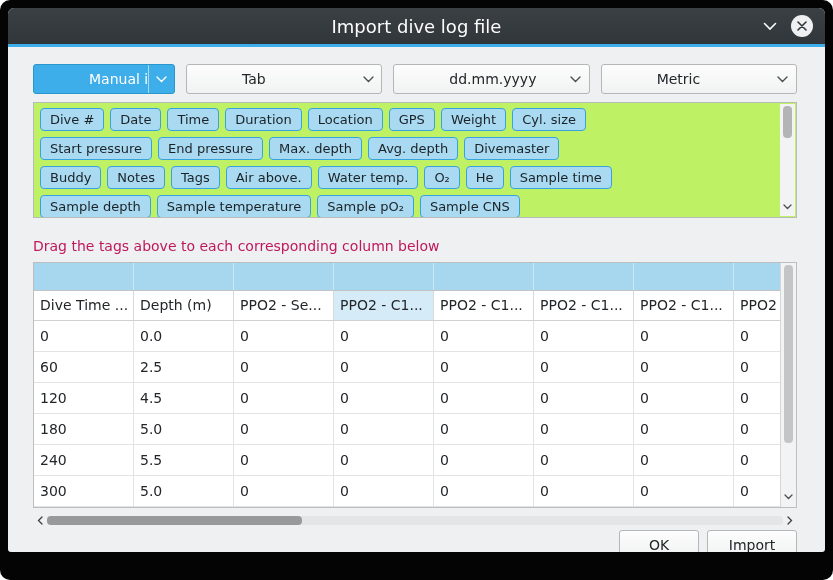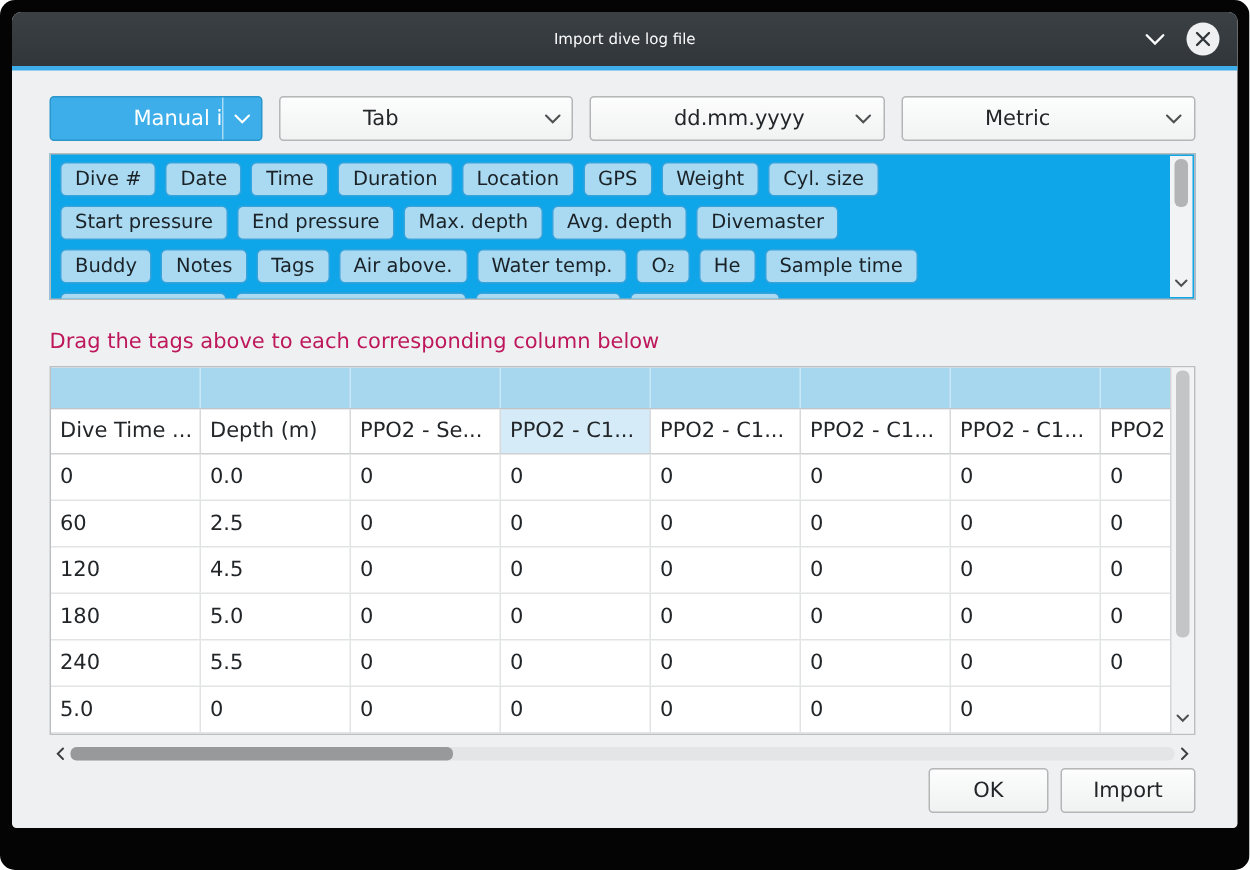--- a/index.html
+++ b/index.html
@@ -2,38 +2,38 @@
 <html><head>
 <meta charset="utf-8">
 <style>
   html,body{margin:0;padding:0;background:#ffffff;font-family:"DejaVu Sans","Liberation Sans",sans-serif;}
   *{box-sizing:border-box;}
   .frame{position:relative;width:833px;height:580px;background:#040404;border-radius:10px;overflow:hidden;}
   .dialog{position:absolute;left:8px;top:8px;width:817px;height:544px;background:#eff0f1;border-radius:6px 6px 3px 3px;overflow:hidden;}
 
   
   .titlebar{position:relative;height:36px;background:linear-gradient(#3b4045,#31363b);display:flex;align-items:center;justify-content:center;}
-  .titlebar .title{color:#fcfcfc;font-size:10px;}
+  .titlebar .title{color:#fcfcfc;font-size:18px;}
   .tb-controls{position:absolute;right:12px;top:0;height:36px;display:flex;align-items:center;gap:14px;}
   .tb-btn{display:flex;align-items:center;justify-content:center;cursor:default;}
   .close-circle{width:22px;height:22px;border-radius:50%;background:#eff0f1;display:flex;align-items:center;justify-content:center;}
   .accent-line{height:3px;background:#3daee9;}
 
   
   .body{padding:17px 28px 0 25px;}
 
   .combo-row{display:flex;gap:11px;}
   .combo{height:30px;border:1px solid #b4b6b8;border-radius:3px;background:linear-gradient(#fdfdfd,#f1f2f2);display:flex;align-items:center;font-size:14px;color:#232629;flex:1;min-width:0;padding-left:45px;}
   .combo.first{flex:0 0 142px;background:#3daee9;border-color:#2b96cc;color:#ffffff;}
   .combo .label{flex:1;padding:0 10px;white-space:nowrap;overflow:hidden;}
   .combo .arrow{width:26px;height:100%;display:flex;align-items:center;justify-content:center;}
   .combo.first .arrow{border-left:1px solid rgba(255,255,255,0.55);}
 
   
-  .tag-pool{position:relative;margin-top:8px;width:764px;height:98px;background:#0ea5e9;border:1px solid #b8babc;overflow:hidden;}
+  .tag-pool{position:relative;margin-top:8px;width:764px;height:116px;background:#bef264;border:1px solid #b8babc;overflow:hidden;}
   .tag-rows{padding:5px 6px;}
   .tag-row{display:flex;gap:6px;margin-bottom:6px;}
   .tag{height:23px;line-height:21px;padding:0 9px;background:#a9daf1;border:1px solid #36a3dc;border-radius:4px;font-size:13px;color:#1b2227;white-space:nowrap;}
   .vscroll{position:absolute;top:1px;right:1px;bottom:1px;width:15px;background:#f2f3f4;display:flex;flex-direction:column;align-items:center;}
   .vscroll .thumb{width:9px;border-radius:4px;background:#b2b4b6;margin-top:2px;}
   .vscroll .spacer{flex:1;}
   .vscroll .down-arrow{margin-bottom:2px;}
 
   .instruction{margin-top:20px;font-size:14px;color:#be185d;}
 
@@ -242,20 +242,21 @@
                   <div class="td">240</div>
                   <div class="td">5.5</div>
                   <div class="td">0</div>
                   <div class="td">0</div>
                   <div class="td">0</div>
                   <div class="td">0</div>
                   <div class="td">0</div>
                   <div class="td">0</div>
                 </div>
                 <div class="tr">
+                  <div class="td">300</div>
                   <div class="td">5.0</div>
                   <div class="td">0</div>
                   <div class="td">0</div>
                   <div class="td">0</div>
                   <div class="td">0</div>
                   <div class="td">0</div>
                   <div class="td">0</div>
                 </div>
               </div>
           </div>

